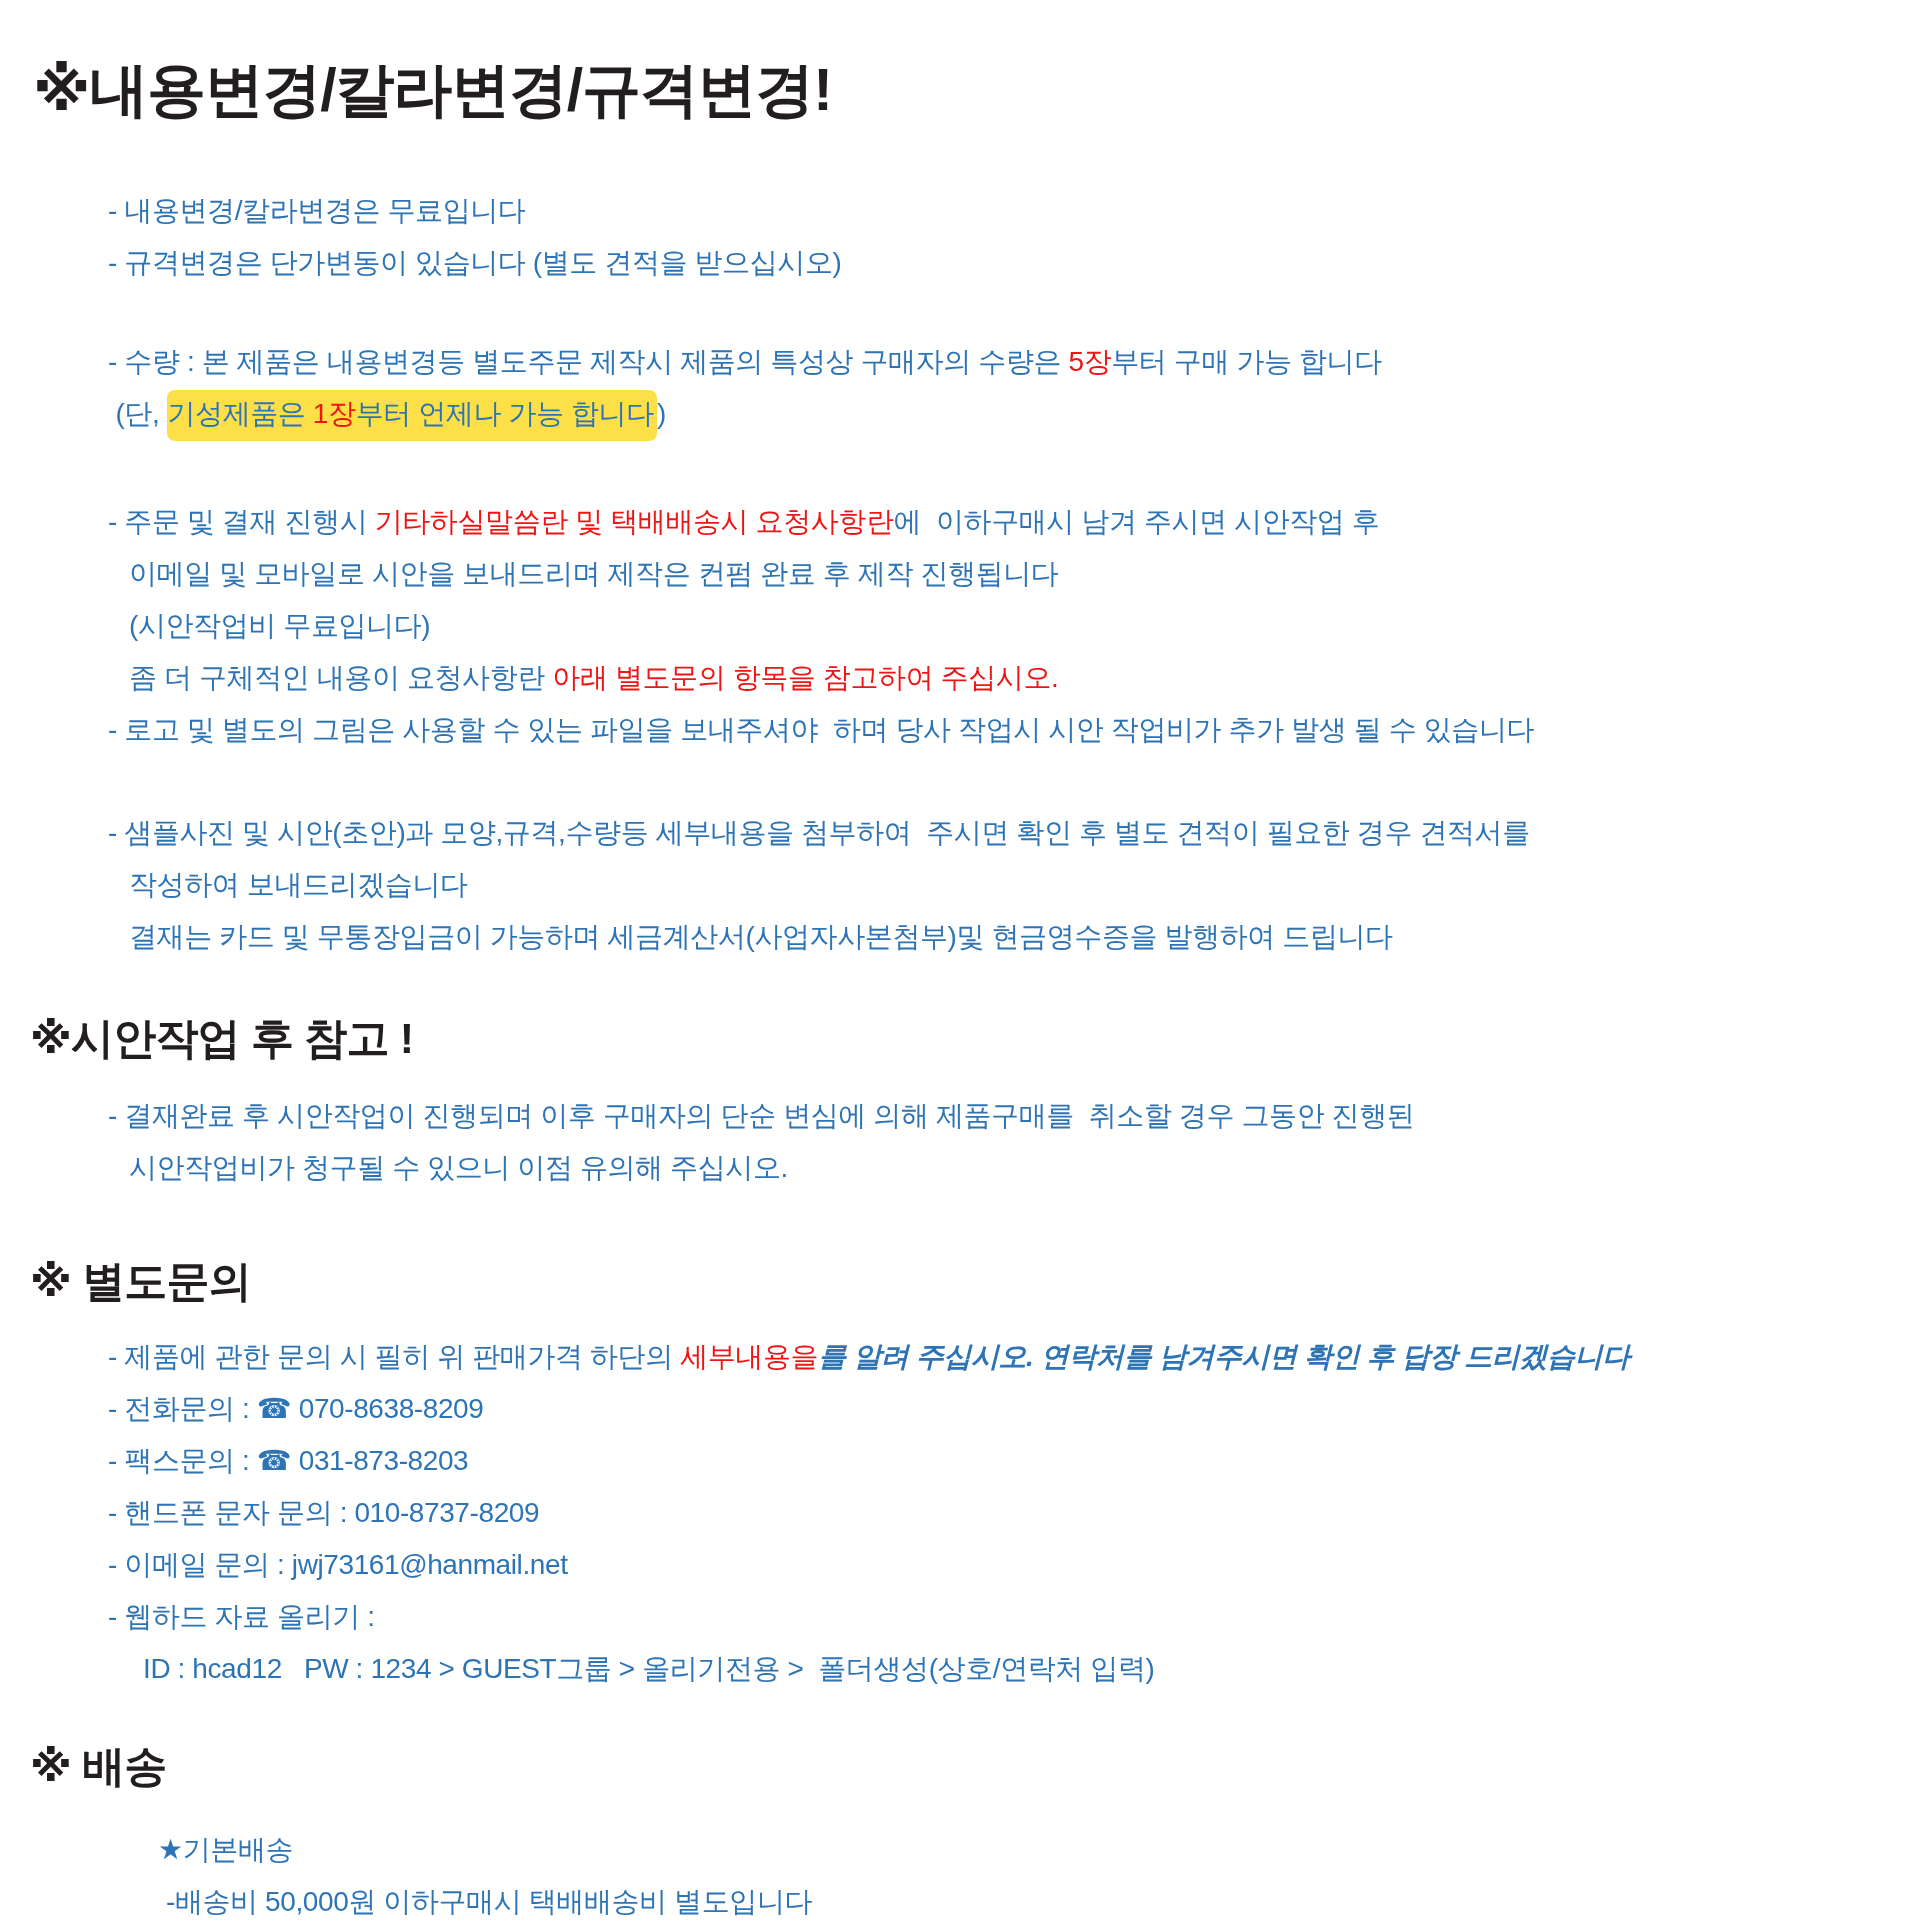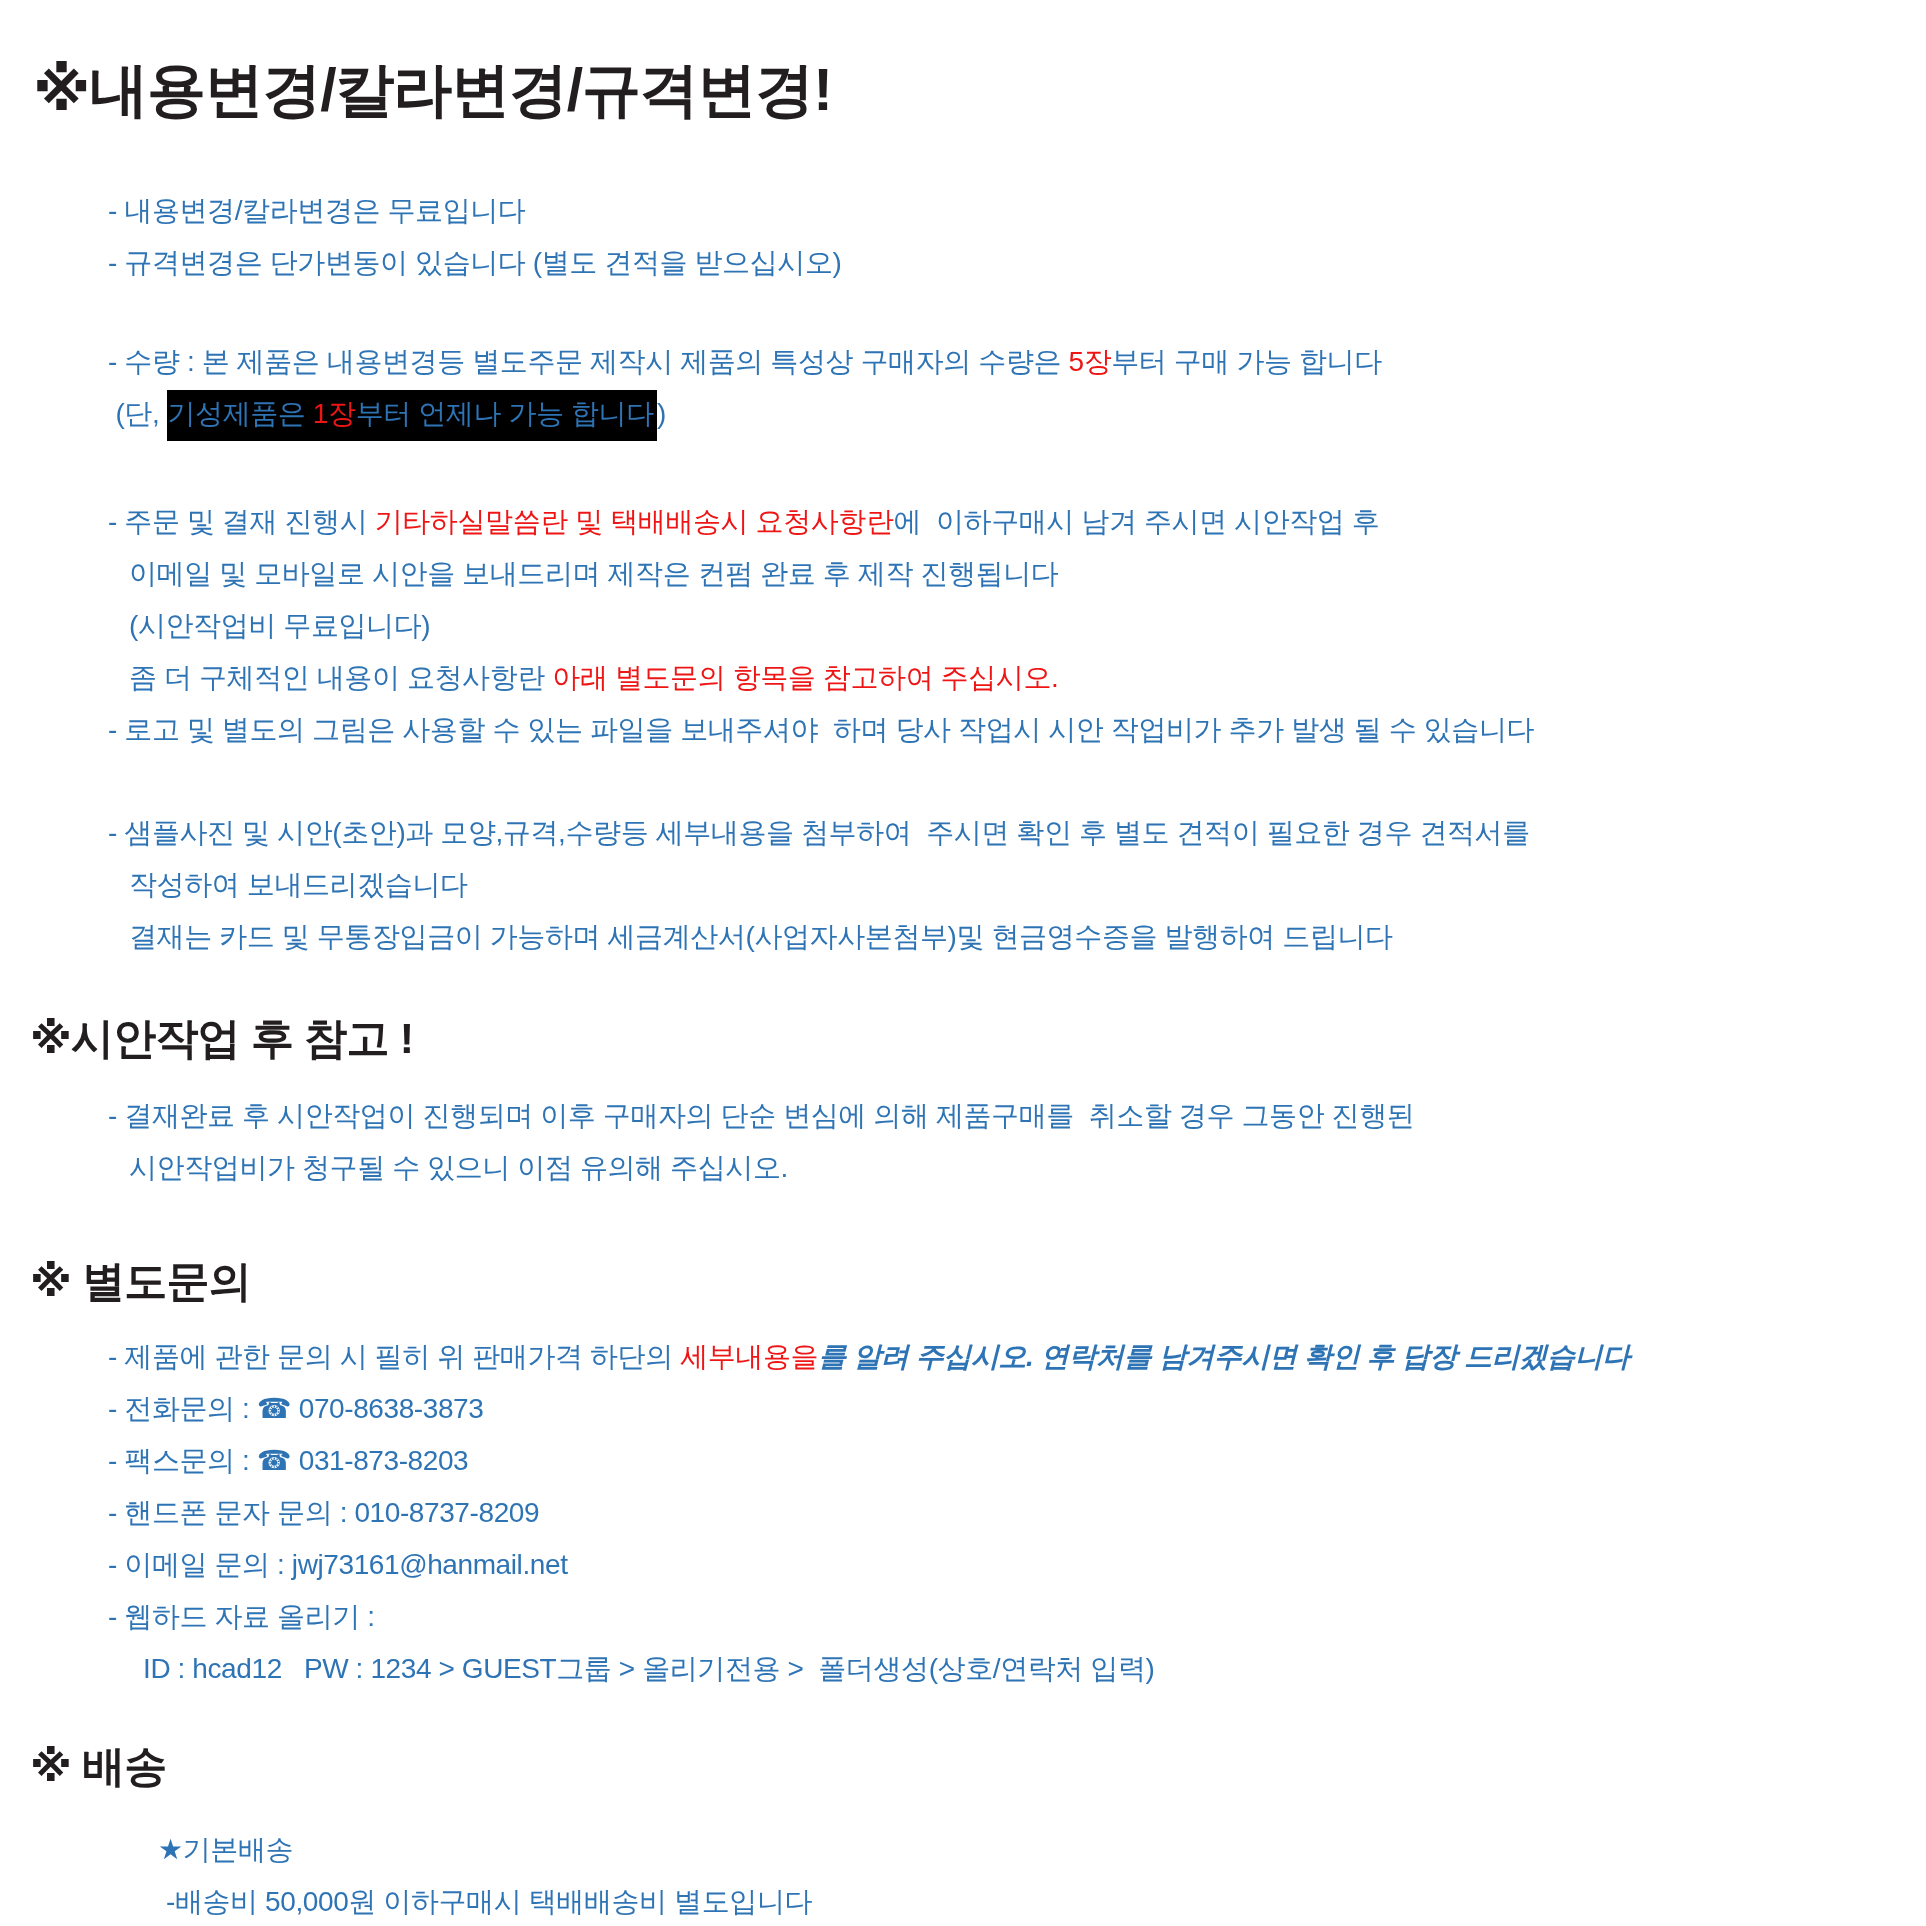--- a/index.html
+++ b/index.html
@@ -25,21 +25,21 @@
     white-space:pre;letter-spacing:-0.4px;
   }
   .in1{padding-left:108px;}   
   .in1b{padding-left:129px;}  
   .in2{padding-left:143px;}   
   .in3{padding-left:158px;}   
   .in3b{padding-left:166px;}
   .in4{padding-left:292px;}
   .red{color:#ee1515;font-weight:400;}
   .bb{font-weight:700;font-style:italic;}
-  .hl{background:#000000;padding:7.7px 3.1px 11.6px 0.8px;}
+  .hl{background:#fde047;padding:7.7px 3.1px 11.6px 0.8px;border-radius:8px;}
   .mt-l1{margin-top:58px;}
   .mt-l3{margin-top:47px;}
   .mt-l5{margin-top:56px;}
   .mt-l10{margin-top:51px;}
   .mt-h2{margin-top:46px;}
   .mt-s2l1{margin-top:23px;}
   .mt-h3{margin-top:58px;}
   .mt-s3l1{margin-top:21px;}
   .mt-h4{margin-top:42px;}
   .mt-s4l1{margin-top:29px;}
@@ -71,21 +71,21 @@
 
   <div>
     <div class="sec-title mt-h2">※시안작업 후 참고 !</div>
     <div class="line in1 mt-s2l1">- 결재완료 후 시안작업이 진행되며 이후 구매자의 단순 변심에 의해 제품구매를  취소할 경우 그동안 진행된</div>
     <div class="line in1b">시안작업비가 청구될 수 있으니 이점 유의해 주십시오.</div>
   </div>
 
   <div>
     <div class="sec-title mt-h3">※ 별도문의</div>
     <div class="line in1 mt-s3l1"><span>- 제품에 관한 문의 시 필히 위 판매가격 하단의 </span><span class="red">세부내용을</span><span class="bb">를 알려 주십시오. 연락처를 남겨주시면 확인 후 답장 드리겠습니다</span></div>
-    <div class="line in1"><span>- 전화문의 : </span><span>☎</span><span> 070-8638-3873</span></div>
+    <div class="line in1"><span>- 전화문의 : </span><span>☎</span><span> 070-8638-8209</span></div>
     <div class="line in1"><span>- 팩스문의 : </span><span>☎</span><span> 031-873-8203</span></div>
     <div class="line in1">- 핸드폰 문자 문의 : 010-8737-8209</div>
     <div class="line in1">- 이메일 문의 : jwj73161@hanmail.net</div>
     <div class="line in1">- 웹하드 자료 올리기 :</div>
     <div class="line in2">ID : hcad12   PW : 1234 &gt; GUEST그룹 &gt; 올리기전용 &gt;  폴더생성(상호/연락처 입력)</div>
   </div>
 
   <div>
     <div class="sec-title mt-h4">※ 배송</div>
     <div class="line in3 mt-s4l1"><span>★</span><span>기본배송</span></div>

